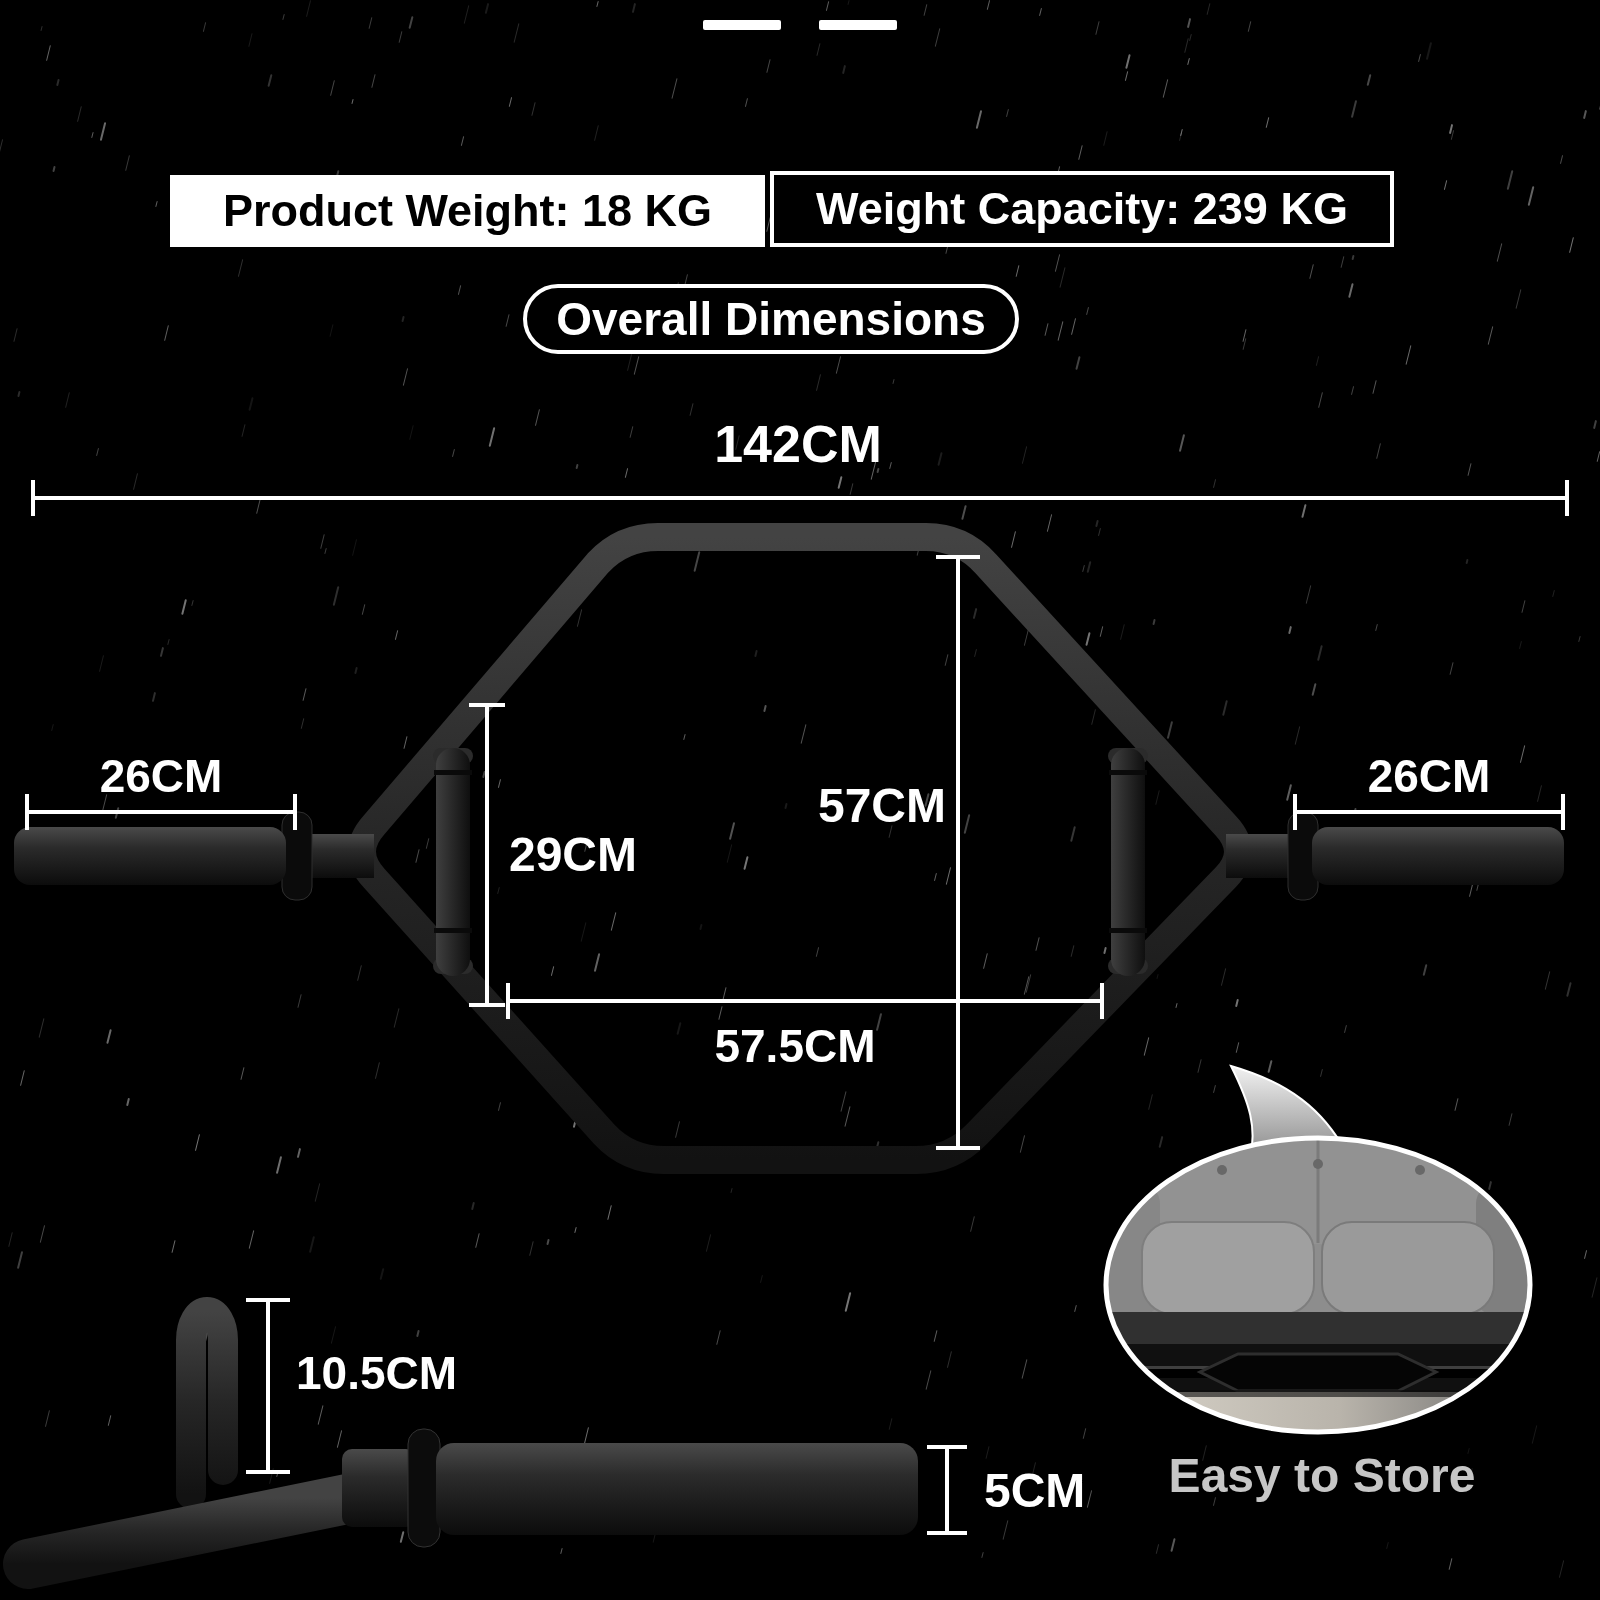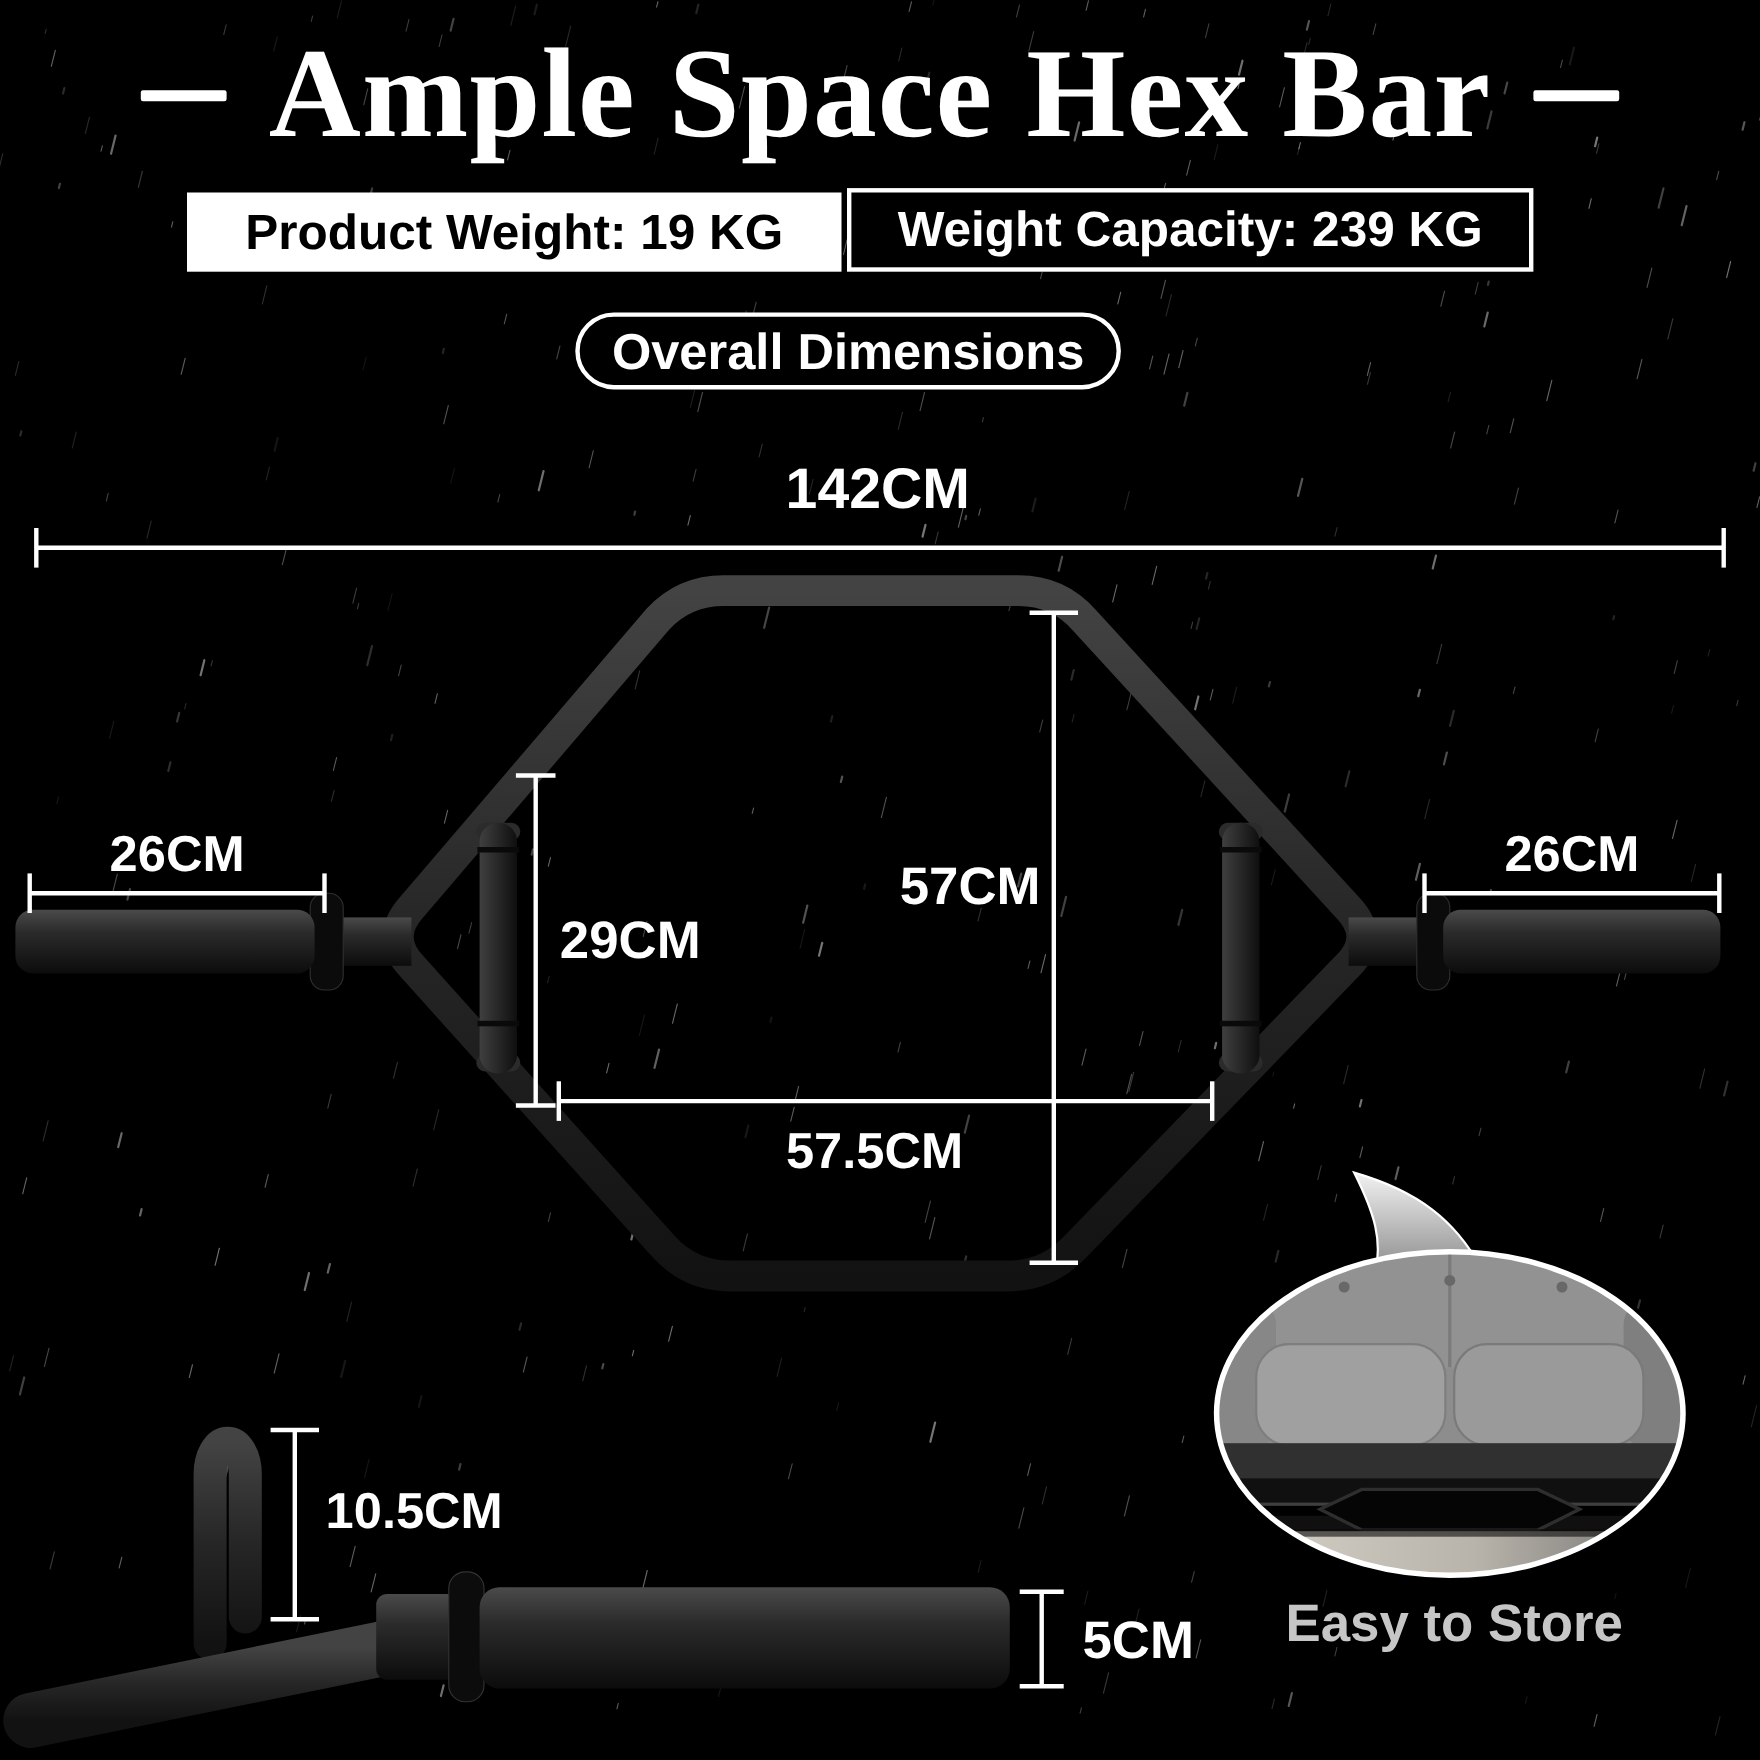--- a/index.html
+++ b/index.html
@@ -406,24 +406,23 @@
     <div class="streak" style="left: 963.158px; top: 504.722px; width: 2px; height: 14.9622px; opacity: 0.3;"></div>
     <div class="streak" style="left: 595.772px; top: 952.509px; width: 2px; height: 19.4689px; opacity: 0.38;"></div>
     <div class="streak" style="left: 1013.22px; top: 530.858px; width: 1px; height: 16.8394px; opacity: 0.41;"></div>
     <div class="streak" style="left: 471.763px; top: 1202.21px; width: 2px; height: 7.95053px; opacity: 0.16;"></div>
     <div class="streak" style="left: 22.0827px; top: 1069.7px; width: 1px; height: 15.5038px; opacity: 0.4;"></div>
     <div class="streak" style="left: 1026.14px; top: 627.787px; width: 1px; height: 18.0252px; opacity: 0.24;"></div>
   </div>
 
 <div class="hdr title-row">
   <div class="title-dash"></div>
-  <div class="title-text">Ample Space Hex Bar</div>
   <div class="title-dash"></div>
 </div>
-<div class="hdr badge-white">Product Weight: 19 KG</div>
+<div class="hdr badge-white">Product Weight: 18 KG</div>
 <div class="hdr badge-black">Weight Capacity: 239 KG</div>
 <div class="hdr pill">Overall Dimensions</div>
 
 <svg id="diagram" width="1600" height="1600" viewBox="0 0 1600 1600">
   <defs>
     <linearGradient id="tubeGrad" x1="0" y1="0" x2="0" y2="1">
       <stop offset="0" stop-color="#434343"></stop>
       <stop offset="0.5" stop-color="#262626"></stop>
       <stop offset="1" stop-color="#121212"></stop>
     </linearGradient>

